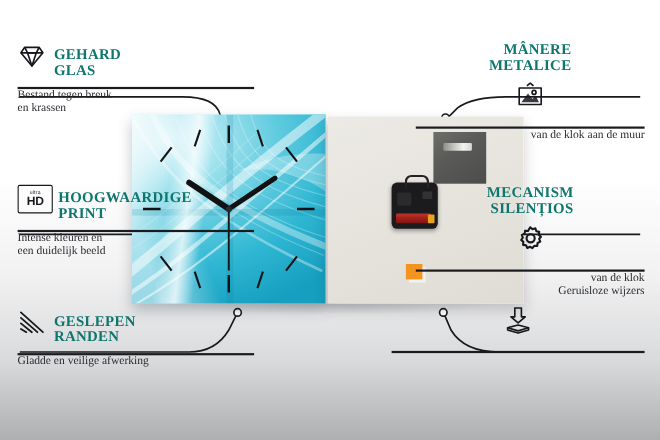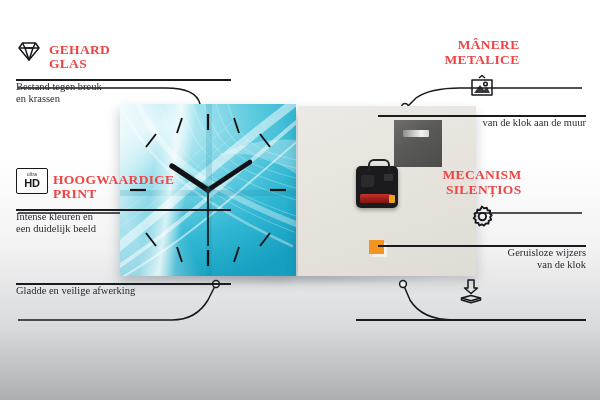--- a/index.html
+++ b/index.html
@@ -9,21 +9,21 @@
     background:linear-gradient(to bottom,#ffffff 0%,#ffffff 40%,#f2f2f3 62%,#d9dadb 82%,#aeafb1 100%);
     position:relative;
   }
   .stage{position:absolute;inset:0;}
 
   
   .feat{position:absolute;width:215px;}
   .feat .head{display:flex;align-items:center;gap:7px;}
   .feat.right .head{flex-direction:column;justify-content:flex-end;}
   .feat .title{
-    font-size:13.5px;line-height:14.5px;font-weight:700;color:#ef4444;
+    font-size:13.5px;line-height:14.5px;font-weight:700;color:#0f766e;
     letter-spacing:.3px;text-transform:uppercase;
   }
   .feat.left .title{text-align:left;}
   .feat.right .title{text-align:right;}
   .feat .rule{height:1.6px;background:#1a1b1f;margin-top:3px;width:100%;}
   .feat .sub{
     font-size:10.5px;line-height:12.5px;color:#2a2b2f;margin-top:0;
   }
   .feat.right .sub{text-align:right;}
 
@@ -254,20 +254,36 @@
       </div>
     </div>
     <div class="rule"></div>
     <div class="sub">
       <div>Intense kleuren en</div>
       <div>een duidelijk beeld</div>
     </div>
   </div>
 
   <div class="feat left" id="f-edges">
+    <div class="head">
+      <span class="icon">
+        <svg viewBox="0 0 26 26">
+            <g stroke="#17181c" stroke-width="1.6" stroke-linecap="round">
+          <line x1="3" y1="4" x2="23" y2="22"></line>
+              <line x1="3" y1="9" x2="18" y2="22"></line>
+          <line x1="3" y1="14" x2="13" y2="22"></line>
+              <line x1="3" y1="19" x2="8" y2="22"></line>
+        </g>
+          </svg>
+      </span>
+      <div class="title">
+        <div>GESLEPEN</div>
+        <div>RANDEN</div>
+      </div>
+    </div>
     <div class="rule"></div>
     <div class="sub">
       <div>Gladde en veilige afwerking</div>
     </div>
   </div>
 
   <div class="feat right" id="f-handles">
     <div class="head">
       <div class="title">
         <div>MÂNERE</div>
@@ -302,22 +318,22 @@
           <path d="M13 2.6 L15.1 4.4 L17.7 3.6 L18.6 6.2 L21.2 6.8 L20.7 9.5 L22.8 11.2 L21.1 13.2
                    L22.2 15.7 L19.7 16.9 L19.4 19.6 L16.7 19.5 L15 21.6 L12.8 20.3 L10.4 21.4 L9.2 19
                    L6.5 18.6 L6.8 15.9 L4.8 14.2 L6.3 12 L5.4 9.5 L7.9 8.4 L8.4 5.7 L11 6 Z"></path>
           <circle cx="13.4" cy="12.6" r="3.7"></circle>
         </g>
           </svg>
       </span>
     </div>
     <div class="rule"></div>
     <div class="sub">
+      <div>van de klok</div>
       <div>Geruisloze wijzers</div>
-      <div>van de klok</div>
     </div>
   </div>
 
   <div class="feat right" id="f-spacer">
     <div class="head">
       <span class="icon">
         <svg viewBox="0 0 26 26">
             <g fill="none" stroke="#17181c" stroke-width="1.5" stroke-linejoin="round">
           <path d="M10 2 H16 V10 H19.5 L13 15.5 L6.5 10 H10 Z"></path>
           <path d="M13 17.5 L22.5 20 L13 22.8 L3.5 20 Z"></path>

